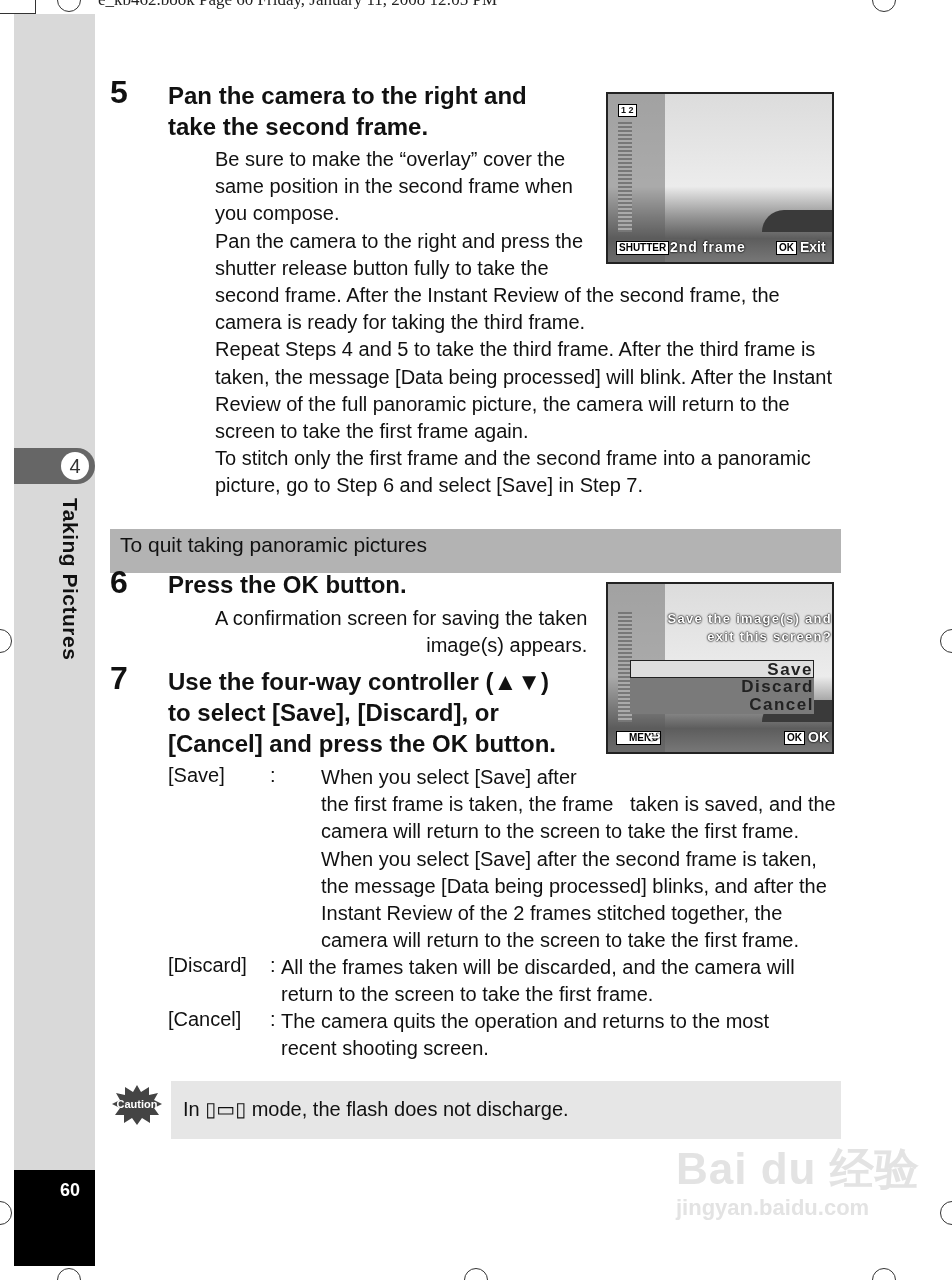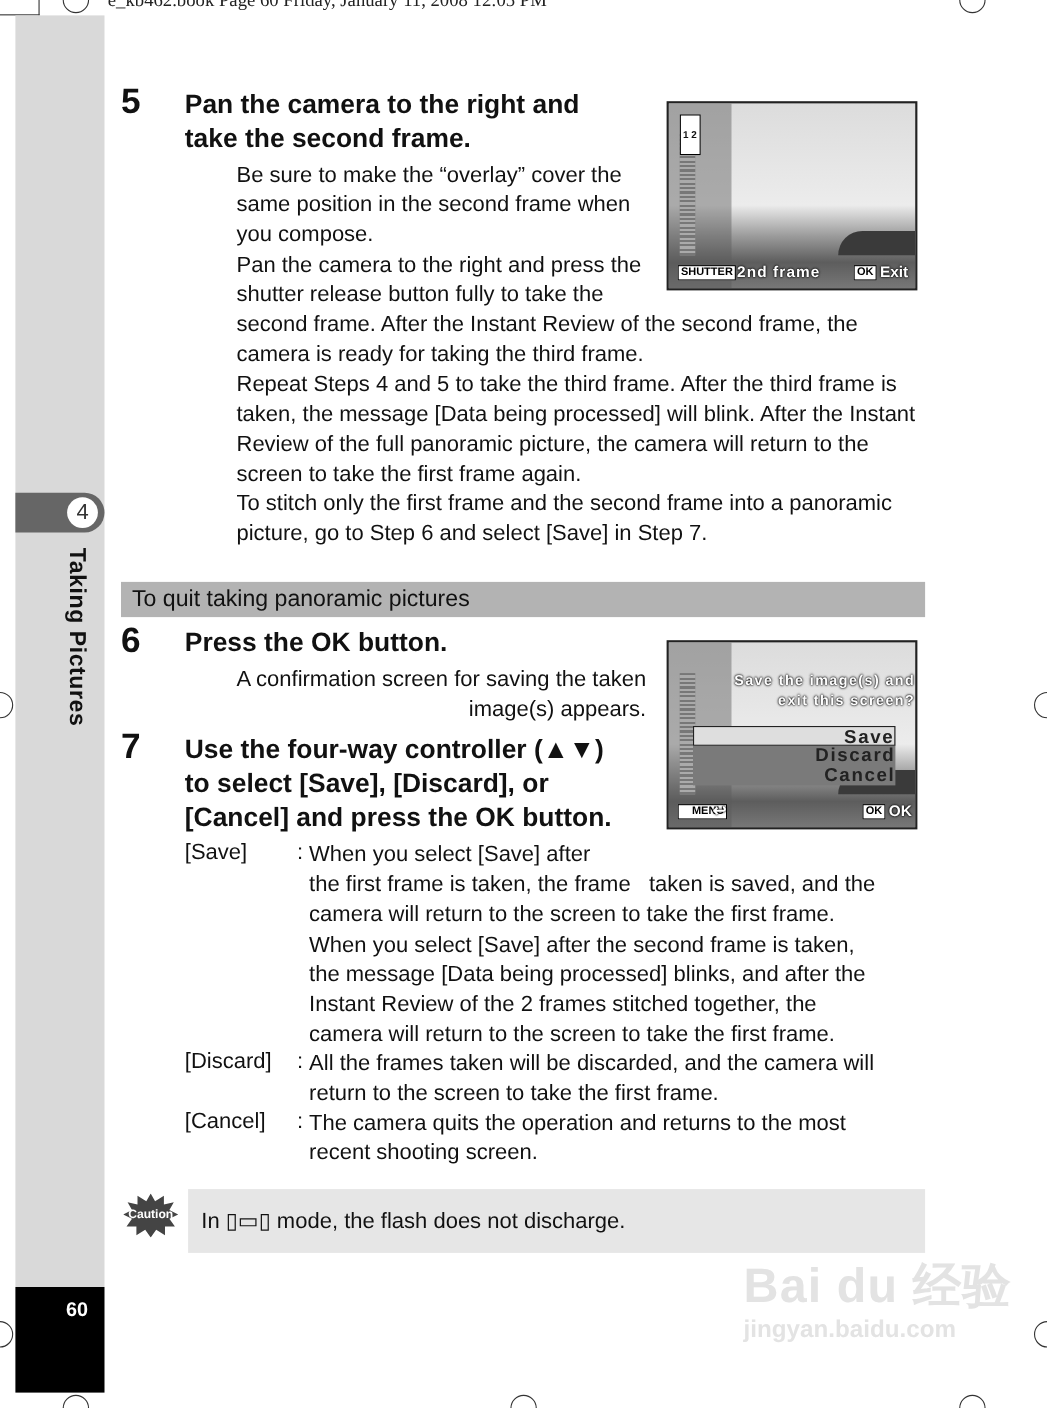--- a/index.html
+++ b/index.html
@@ -13,37 +13,37 @@
   .chapter-num { position:absolute; left:61px; top:452px; width:28px; height:28px; border-radius:50%;
                  background:#fff; color:#333; font-size:20px; text-align:center; line-height:28px; }
   .chapter-title { position:absolute; left:58px; top:498px; writing-mode:vertical-rl; font-weight:bold;
                    font-size:21px; color:#111; letter-spacing:0.5px; }
   .page-num-box { position:absolute; left:14px; top:1170px; width:81px; height:96px; background:#000; }
   .page-num { position:absolute; left:60px; top:1180px; color:#fff; font-weight:bold; font-size:18px; }
 
   .step-num { position:absolute; left:110px; font-weight:bold; font-size:32px; }
   .step-title { position:absolute; left:168px; font-weight:bold; font-size:24px; line-height:31px; }
   .body { position:absolute; left:168px; font-size:20px; line-height:27.2px;margin-left:47px; }
-  .section-bar { position:absolute; left:110px; top:529px; width:731px; height:32px; background:#b3b3b3;
+  .section-bar { position:absolute; left:110px; top:529px; width:731px; height:44px; background:#b3b3b3;
                  font-size:21px; line-height:32px; padding-left:10px; box-sizing:border-box; }
 
   .lcd { position:absolute; width:228px; height:172px; border:2px solid #222; box-sizing:border-box;
          background:linear-gradient(180deg,#dcdcdc 0%,#ececec 55%,#9a9a9a 72%,#5d5d5d 86%,#777 100%); overflow:hidden; }
   .lcd .overlay { position:absolute; left:0; top:0; width:57px; height:100%; background:rgba(90,90,90,0.45); }
   .lcd .tower { position:absolute; left:10px; top:28px; width:14px; height:110px; background:#888;
                 background-image:repeating-linear-gradient(180deg,#777 0 2px,#aaa 2px 4px); }
   .lcd .trees { position:absolute; right:0; bottom:30px; width:70px; height:22px; background:#3a3a3a;
                 border-radius:40px 0 0 0; }
   .lcd-bottom { position:absolute; left:0; right:0; bottom:4px; height:20px; font-weight:bold;
                 color:#fff; font-size:14px; }
   .key { display:inline-block; background:#fff; color:#000; font-size:10px; font-weight:bold;
          padding:0 2px; border:1px solid #000; line-height:12px; vertical-align:middle; }
   .txt-shadow { text-shadow:0 0 2px #000, 0 0 2px #000; }
   .frame-ind { position:absolute; left:10px; top:10px; background:#fff; border:1px solid #000;
-               font-size:9px; font-weight:bold; padding:12px 2px; line-height:11px; }
+               font-size:9px; font-weight:bold; padding:0 2px; line-height:11px; }
   .dialog-q { position:absolute; left:0; right:0; top:26px; text-align:right; font-weight:bold;
               color:#fff; font-size:13px; letter-spacing:1.3px; line-height:18px; }
   .menu-box { position:absolute; left:22px; top:76px; width:184px; height:54px; background:#7a7a7a; }
   .menu-item { height:18px; line-height:18px; text-align:right; font-weight:bold; font-size:17px;
                letter-spacing:1.5px; color:#222; }
   .menu-item.sel { background:#dedede; border:1px solid #222; box-sizing:border-box; }
 
   .desc-label { position:absolute; left:168px; font-size:20px; }
   .desc-colon { position:absolute; left:270px; font-size:20px; }
   .desc-text { position:absolute; left:281px; width:560px; font-size:20px; line-height:27.2px; }
@@ -146,21 +146,21 @@
   <div class="lcd-bottom">
     <span class="key" style="position:absolute;left:8px;top:3px;padding-left:12px;">MENU</span>
     <span class="txt-shadow" style="position:absolute;left:40px;top:0px;font-size:15px;">↩</span>
     <span class="key" style="position:absolute;left:176px;top:3px;">OK</span>
     <span class="txt-shadow" style="position:absolute;left:200px;top:1px;">OK</span>
   </div>
 </div>
 
 <div class="desc-label" style="top:764px;">[Save]</div>
 <div class="desc-colon" style="top:764px;">:</div>
-<div class="desc-text" style="top:764px;">
+<div class="desc-text" style="top:764px;margin-left:40px;">
   <div>When you select [Save] after</div>
   <div style="white-space:pre;">the first frame is taken, the frame   taken is saved, and the</div>
   <div>camera will return to the screen to take the first frame.</div>
   <div>When you select [Save] after the second frame is taken,</div>
   <div>the message [Data being processed] blinks, and after the</div>
   <div>Instant Review of the 2 frames stitched together, the</div>
   <div>camera will return to the screen to take the first frame.</div>
 </div>
 <div class="desc-label" style="top:954px;">[Discard]</div>
 <div class="desc-colon" style="top:954px;">:</div>

